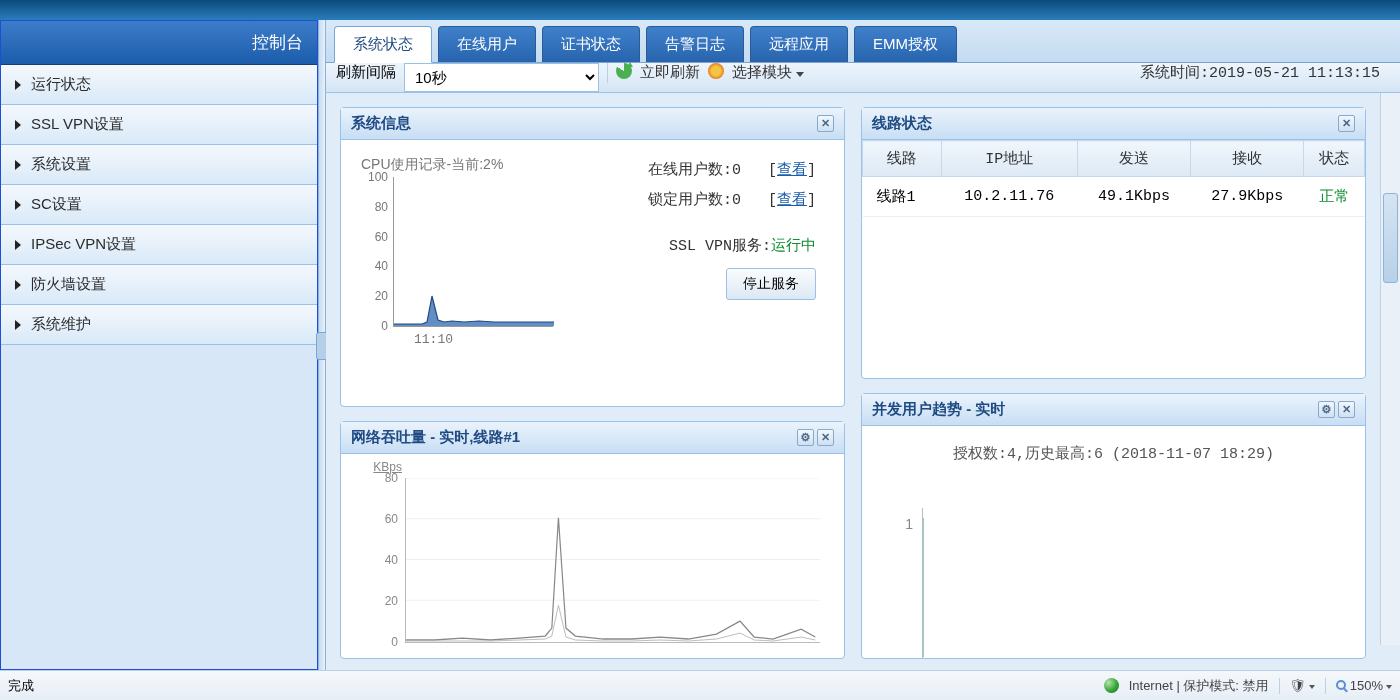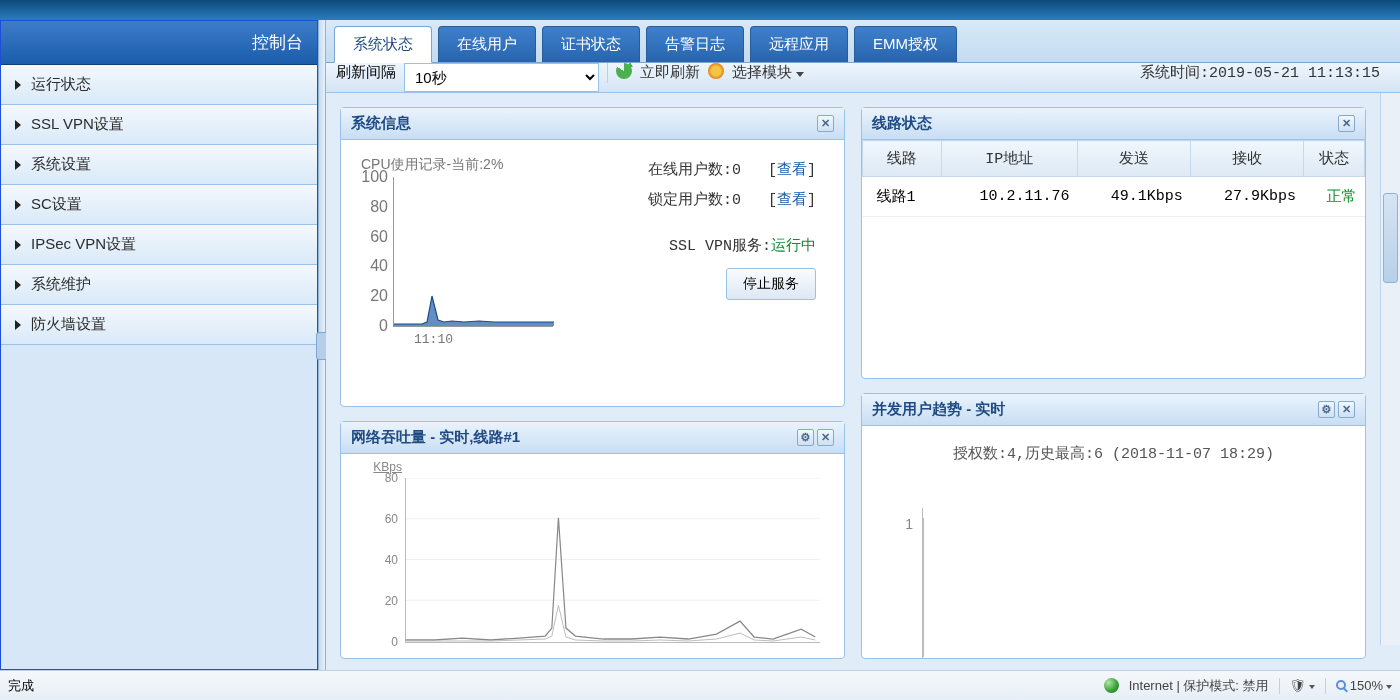--- a/index.html
+++ b/index.html
@@ -126,34 +126,34 @@
   font-size: 15px;
   display:flex; align-items:center;
 }
 .panel-tools { margin-left:auto; display:flex; gap:3px;}
 .tool-btn { width:17px; height:17px; border:1px solid #88a9cb; background:linear-gradient(#f2f7fc,#cfe1f3); border-radius:2px; cursor:pointer; display:flex; align-items:center; justify-content:center; font-size:11px; color:#4a6a8f;}
 .panel-body { padding: 14px; }
 .sysinfo-body { display:flex; gap:20px; padding: 16px 20px 28px 20px; }
 .chart-col { flex:0 0 210px; }
 .chart-title { color:#777; font-size:14px; margin-bottom:3px;}
 .mini-chart { border-left:1px solid #999; border-bottom:1px solid #999; height:150px; position:relative; width:160px; margin-left:32px;}
-.mini-chart .ylab { position:absolute; right:100%; margin-right:6px; font-size:16px; color:#777; transform:translateY(50%);}
+.mini-chart .ylab { position:absolute; right:100%; margin-right:6px; font-size:12px; color:#777; transform:translateY(50%);}
 .mini-chart svg { position:absolute; bottom:0; left:0;}
 .mini-chart .xlab { position:absolute; top:100%; left:20px; font-size:13px; color:#777; margin-top:6px; font-family:"Courier New",monospace;}
 .info-col { flex:1; font-family:"Courier New","SimSun",monospace; font-size:15px; line-height:2; color:#333; text-align:right; padding-right:8px;}
-.info-col a { color:#1b5dab; cursor:pointer;}
+.info-col a { color:#1b5dab; text-decoration:underline; cursor:pointer;}
 .info-col .running { color:#0d8d2f;}
 .btn-stop {
   background: linear-gradient(#fafcfe,#dce8f4);
   border:1px solid #9ac1e7; border-radius:3px;
   padding:6px 16px; font-size:14px; cursor:pointer; margin-top:6px;
 }
 .line-table { width:100%; border-collapse:collapse; font-family:"Courier New","SimSun",monospace; font-size:15px; }
 .line-table th { background:linear-gradient(#f0f6fc,#dde9f5); border:1px solid #c6d8ea; padding:8px; text-align:center; font-weight:normal; color:#333;}
-.line-table td { padding:10px 8px; text-align:right; border-bottom:1px solid #eee;}
+.line-table td { padding:10px 8px; text-align:center; border-bottom:1px solid #eee;}
 .line-table td.left { text-align:left; padding-left:14px;}
 .status-ok { color:#0d8d2f; }
 .net-chart { position:relative; height:165px; margin:10px 10px 0 50px; border-left:1px solid #bbb; border-bottom:1px solid #bbb;}
 .net-chart .ylab { position:absolute; right:100%; margin-right:8px; font-size:12px; color:#888; transform:translateY(50%);}
 .net-chart .unit { position:absolute; right:100%; top:-18px; margin-right:4px; font-size:12px; color:#888;text-decoration:underline;}
 .user-chart { position:relative; height:150px; margin:45px 10px 0 60px; border-left:1px solid #bbb;}
 .user-chart .ylab { position:absolute; right:100%; margin-right:10px; font-size:14px; color:#888; transform:translateY(50%);}
 .user-chart-title { text-align:center; font-family:"Courier New","SimSun",monospace; font-size:15px; color:#555; padding-top:18px;}
 .right-scroll { width:20px; background:#eaf0f7; border-left:1px solid #bcd2e7; position:relative;}
 .right-scroll .thumb{ position:absolute; top:100px; left:2px; right:2px; height:90px; background:linear-gradient(#d6e4f2,#b7d0e8); border:1px solid #90b2d5; border-radius:3px;}
@@ -193,25 +193,25 @@
     <div class="sidebar-item">
         <span class="triangle"></span>
         <span>SC设置</span>
       </div>
     <div class="sidebar-item">
         <span class="triangle"></span>
         <span>IPSec VPN设置</span>
       </div>
     <div class="sidebar-item">
         <span class="triangle"></span>
+        <span>防火墙设置</span>
+      </div>
+    <div class="sidebar-item">
+        <span class="triangle"></span>
         <span>系统维护</span>
-      </div>
-    <div class="sidebar-item">
-        <span class="triangle"></span>
-        <span>防火墙设置</span>
       </div>
   </div>
 
   <div class="splitter">
       <div class="splitter-handle"></div>
     </div>
 
   <div class="content">
     <div class="tabs">
       <div class="tab active">系统状态</div>

